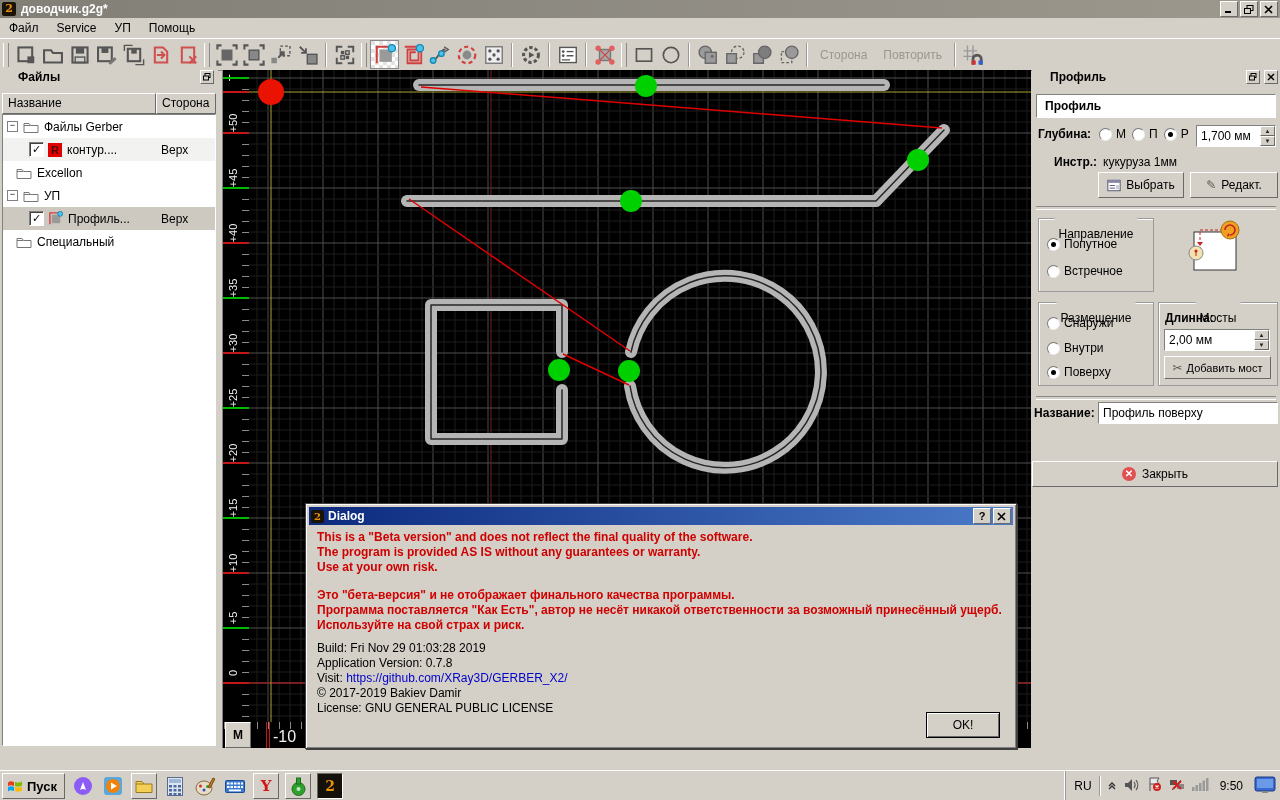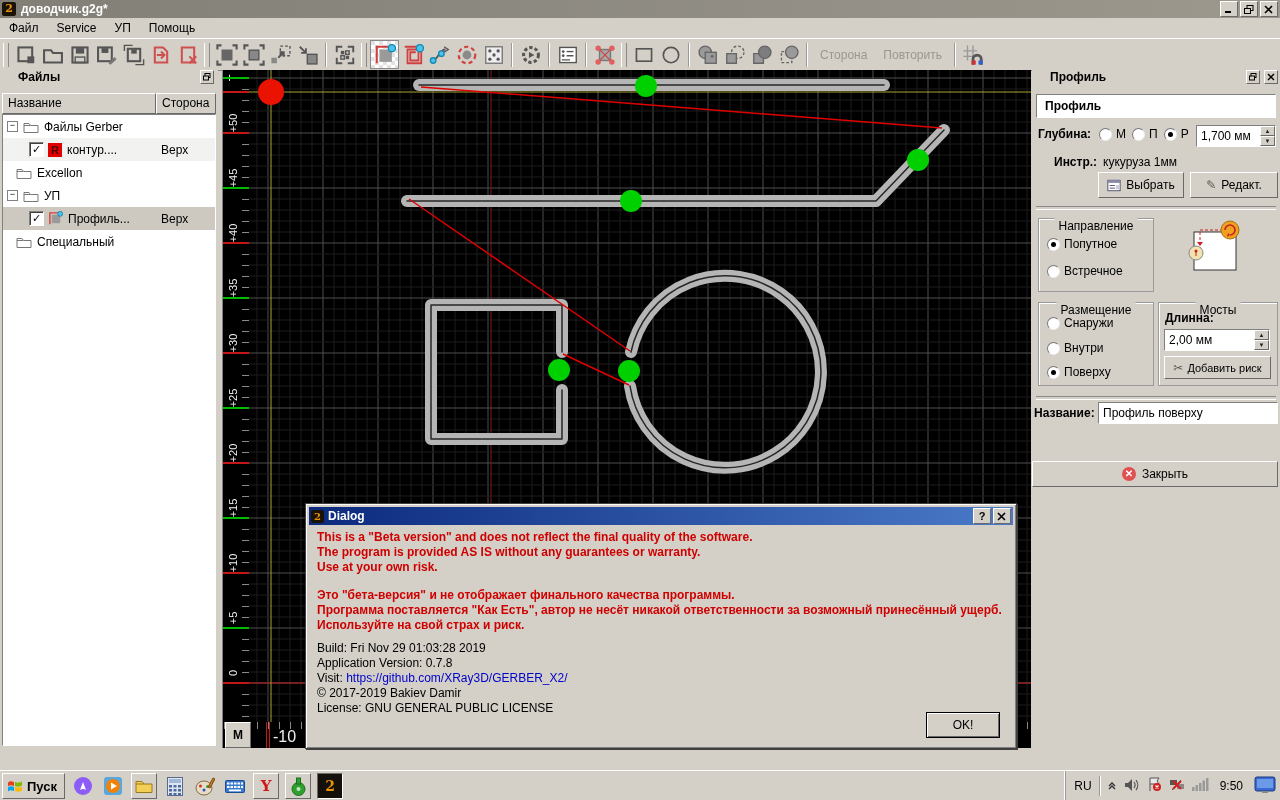--- a/index.html
+++ b/index.html
@@ -78,21 +78,21 @@
   .rlbl{margin:0 6px 0 4px;}
   .spin{position:absolute;height:22px;background:#fff;border:1px solid;border-color:#808080 #fff #fff #808080;
         display:flex;align-items:center;box-sizing:border-box;}
   .spin .val{flex:1;padding-left:4px;}
   .spin .arrows{width:15px;height:100%;display:flex;flex-direction:column;}
   .spin .arrows div{flex:1;background:#d4d0c8;border:1px solid;border-color:#fff #696969 #696969 #fff;
         font-size:6px;line-height:8px;text-align:center;color:#222;}
   .pbtn{background:#d4d0c8;border:1px solid;border-color:#fff #696969 #696969 #fff;
         display:flex;align-items:center;justify-content:center;box-sizing:border-box;}
   .groupbox{position:absolute;border:1px solid #9a9a9a;box-shadow:inset 1px 1px 0 #fff;}
-  .gtitle{position:absolute;top:-8px;left:50%;transform:translateX(-50%);background:#d4d0c8;padding:8px 4px;white-space:nowrap;}
+  .gtitle{position:absolute;top:-8px;left:50%;transform:translateX(-50%);background:#d4d0c8;padding:16px 4px;white-space:nowrap;}
   .redx{width:14px;height:14px;border-radius:50%;background:#e05050;color:#fff;font-size:10px;font-weight:bold;
         text-align:center;line-height:14px;margin-right:6px;}
   .input{background:#fff;border:1px solid;border-color:#808080 #fff #fff #808080;
          display:flex;align-items:center;padding-left:4px;box-sizing:border-box;}
   
   .dialog{position:absolute;left:305px;top:503px;width:710px;height:244px;background:#d4d0c8;z-index:50;
           border:1px solid #404040;box-shadow:inset 1px 1px 0 #fff,inset -1px -1px 0 #808080,1px 1px 0 #404040;}
   .dlg-title{position:absolute;left:3px;top:3px;right:3px;height:18px;
              background:linear-gradient(90deg,#0c2a7e,#4a7ac8);display:flex;align-items:center;padding:0 2px;}
   .dlg-title .t{color:#fff;font-weight:bold;margin-left:4px;flex:1;}
@@ -848,21 +848,21 @@
           </div>
       <div class="spin" style="left:5px;top:26px;width:106px">
         <span class="val">2,00 мм</span>
         <span class="arrows">
               <div>▲</div>
               <div>▼</div>
             </span>
       </div>
       <div class="pbtn" style="position:absolute;left:5px;top:53px;width:107px;height:23px">
         <span style="margin-right:4px;color:#555">✂</span>
-        <span style="font-size:11px">Добавить риск</span>
+        <span style="font-size:11px">Добавить мост</span>
       </div>
     </div>
     <div class="hsep" style="top:326px"></div>
     <div class="frow" style="left:2px;top:336px">
       <span class="blabel">Название:</span>
     </div>
     <div class="input" style="position:absolute;left:66px;top:332px;right:2px;height:22px">
       <span>Профиль поверху</span>
     </div>
     <div class="pbtn" style="position:absolute;left:0;top:391px;right:2px;height:26px">

